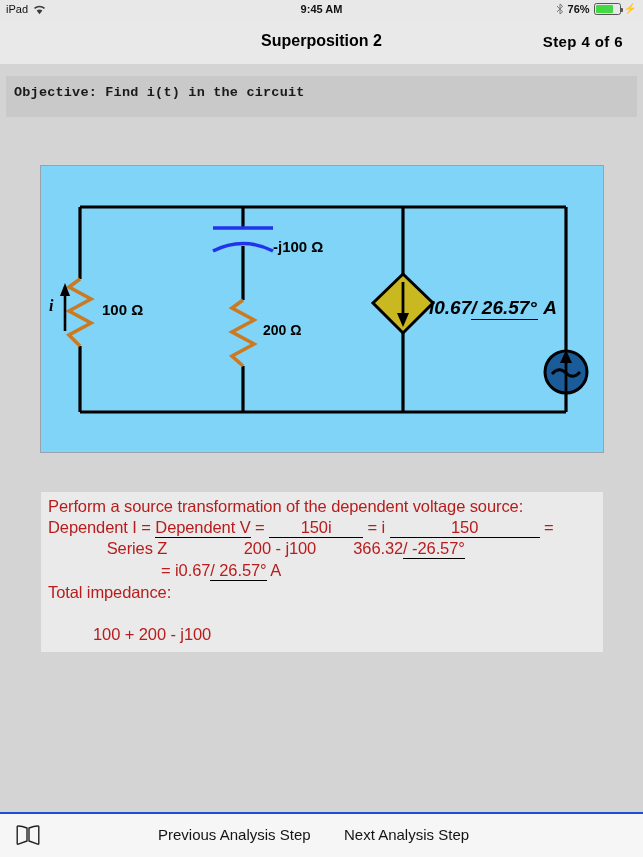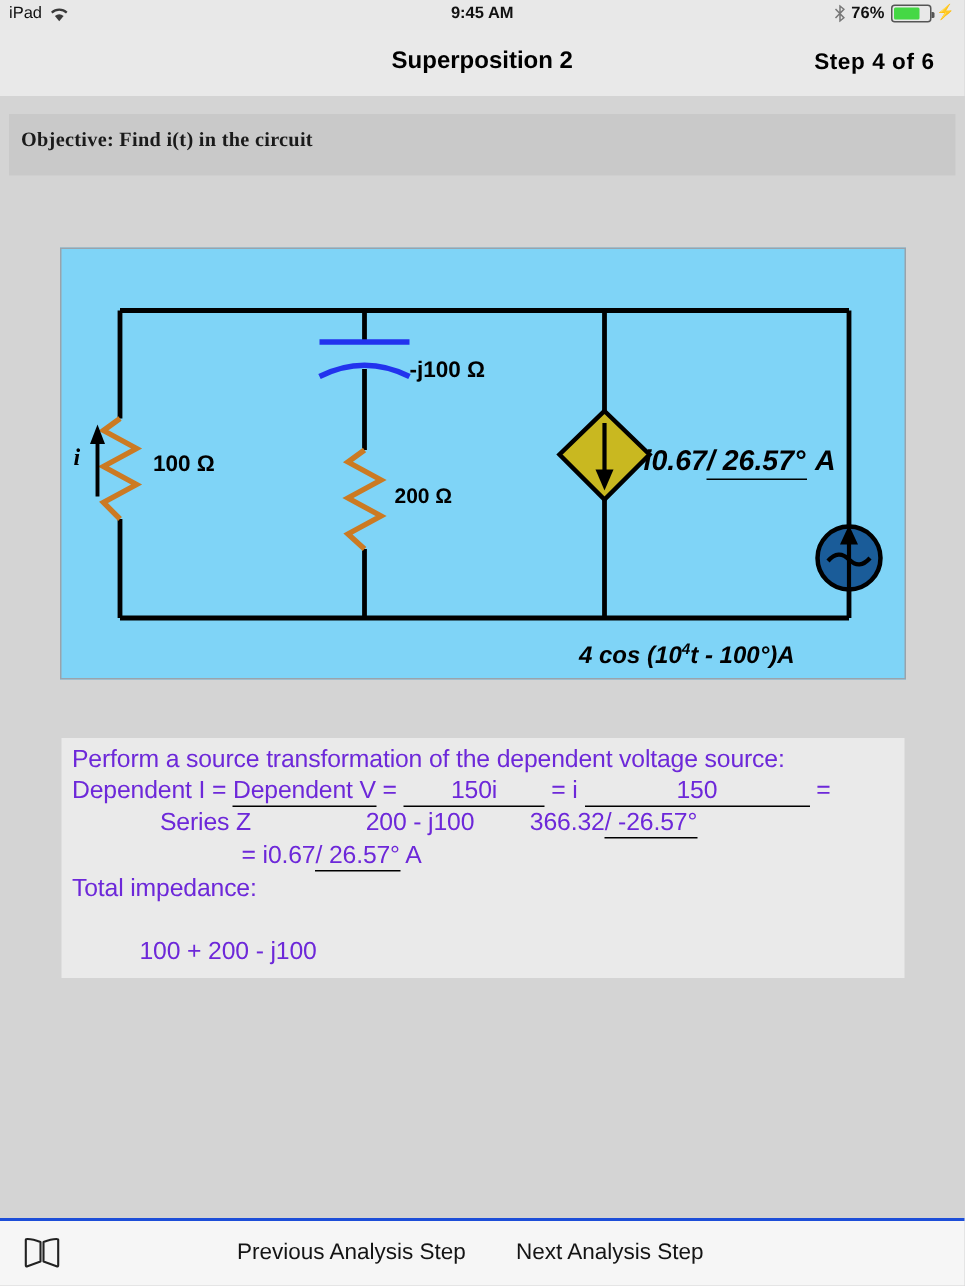--- a/index.html
+++ b/index.html
@@ -100,21 +100,21 @@
   .objective-bar {
     position: absolute;
     left: 6px; top: 76px;
     width: 631px; height: 41px;
     background: #c9c9c9;
     box-sizing: border-box;
   }
   .objective-text {
     position: absolute;
     left: 8px; top: 9px;
-    font-family: Liberation Serif, serif;
+    font-family: Liberation Mono, monospace;
     font-size: 13.5px;
     font-weight: bold;
     color: #1a1a1a;
     letter-spacing: 0.2px;
   }
 
   
   .circuit-panel {
     position: absolute;
     left: 40px; top: 165px;
@@ -146,21 +146,21 @@
     position: absolute;
     left: 41px; top: 492px;
     width: 562px; height: 160px;
     background: #eaeaea;
     box-sizing: border-box;
   }
   .work-line {
     position: absolute;
     font-family: "Liberation Sans", sans-serif;
     font-size: 16.5px;
-    color: #6d28d9;
+    color: #b91c1c;
     white-space: nowrap;
     letter-spacing: -0.1px;
   }
   .u { border-bottom: 1.5px solid #000; display:inline-block; }
   .frac-num { border-bottom: 1.5px solid #000; display:inline-block; text-align:center; }
 
   .wl1 { left: 7px;  top: 5px; }
   .wl2 { left: 7px;  top: 26px; }
   .wl3 { left: 7px;  top: 47px; }
   .wl4 { left: 7px;  top: 69px; text-align: center; }
@@ -282,23 +282,20 @@
 
   <div class="clabel lbl-i">i</div>
   <div class="clabel lbl-r100">100 Ω</div>
   <div class="clabel lbl-r200">200 Ω</div>
   <div class="clabel lbl-cap">-j100 Ω</div>
 
   <div class="clabel lbl-dep">
     <span>i0.67</span><span class="ang">/ <span>26.57°</span></span>&nbsp;<span>A</span>
   </div>
 
-  <div class="clabel lbl-src">
-    <span>4 cos (10</span><sup class="exp">4</sup><span>t - 100°)A</span>
-  </div>
 </div>
 
 <div class="work-panel">
 
   <div class="work-line wl1">Perform a source transformation of the dependent voltage source:</div>
 
   <div class="work-line wl2">
     <span>Dependent I = </span><span class="u">Dependent V</span><span> = </span><span class="frac-num" style="width:94px">150i</span><span> = i </span><span class="frac-num" style="width:150px">150</span><span> =</span>
   </div>
 

